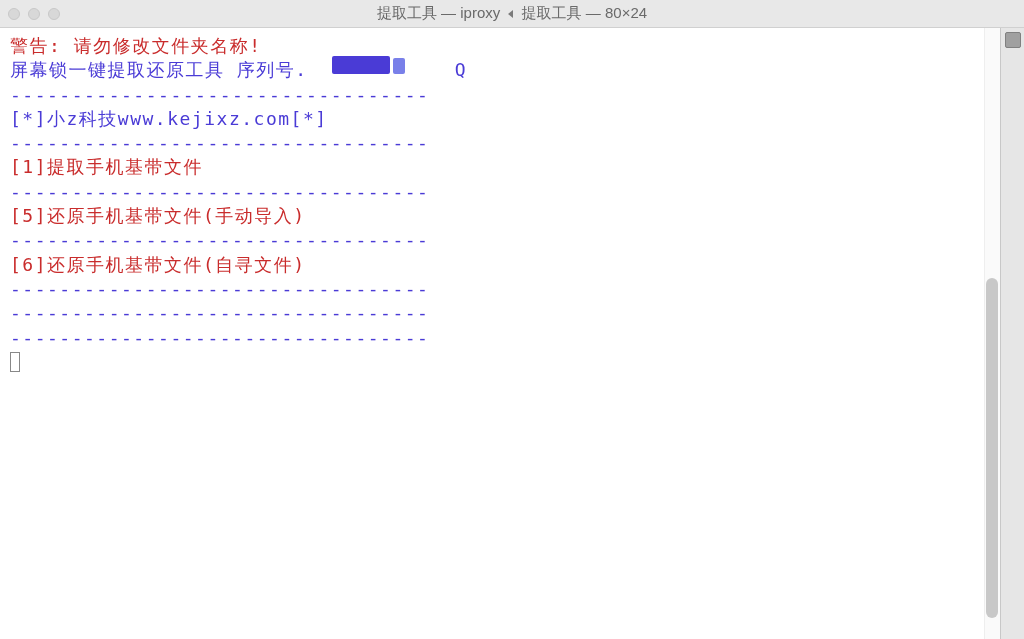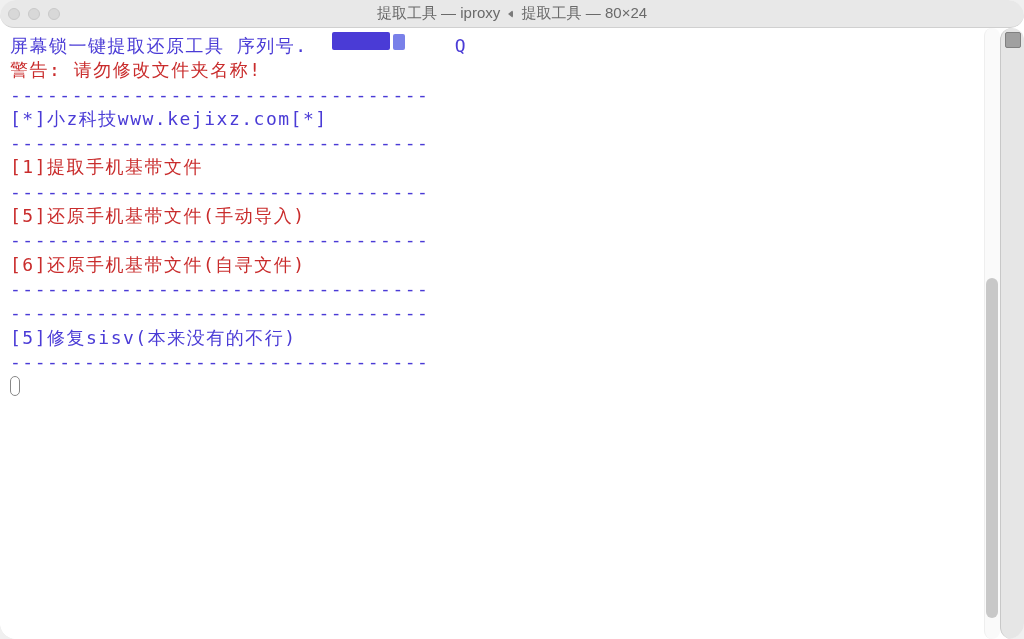--- a/index.html
+++ b/index.html
@@ -1,19 +1,18 @@
 <!DOCTYPE html>
 <html><head>
   <meta charset="utf-8">
   <style>
     * {
       margin: 0;
       padding: 0;
       box-sizing: border-box;
-      border-radius: 16px;
     }
     body {
       font-family: -apple-system, BlinkMacSystemFont, "Helvetica Neue", sans-serif;
       background: #f0f0f0;
       width: 1024px;
       height: 639px;
       overflow: hidden;
     }
     .window {
       width: 100%;
@@ -166,40 +165,39 @@
     </div>
     <div class="window-title">
       <span>提取工具 — iproxy</span>
       <span class="triangle"></span>
       <span>提取工具 — 80×24</span>
     </div>
   </div>
 
   <div class="terminal-area">
     <div class="terminal">
+      <div class="line red">警告: 请勿修改文件夹名称!</div>
       <div class="line blue header-line">
         <span>屏幕锁一键提取还原工具 序列号.</span>
         <span>&nbsp;&nbsp;</span>
         <span class="redacted"></span>
         <span class="redacted2"></span>
         <span>&nbsp;&nbsp;&nbsp;&nbsp;</span>
         <span>Q</span>
       </div>
-      <div class="line red">警告: 请勿修改文件夹名称!</div>
       <div class="line blue">----------------------------------</div>
       <div class="line blue">[*]小z科技www.kejixz.com[*]</div>
       <div class="line blue">----------------------------------</div>
       <div class="line red">[1]提取手机基带文件</div>
       <div class="line blue">----------------------------------</div>
       <div class="line red">[5]还原手机基带文件(手动导入)</div>
       <div class="line blue">----------------------------------</div>
       <div class="line red">[6]还原手机基带文件(自寻文件)</div>
       <div class="line blue">----------------------------------</div>
       <div class="line blue">----------------------------------</div>
-      <div class="line blue">[5]修复sisv(本来没有的不行)</div>
       <div class="line blue">----------------------------------</div>
       <div class="line"><span class="cursor"></span></div>
     </div>
 
     <div class="scrollbar-track">
       <div class="scrollbar-thumb"></div>
     </div>
 
     <div class="side-panel">
       <div class="side-icon"></div>

